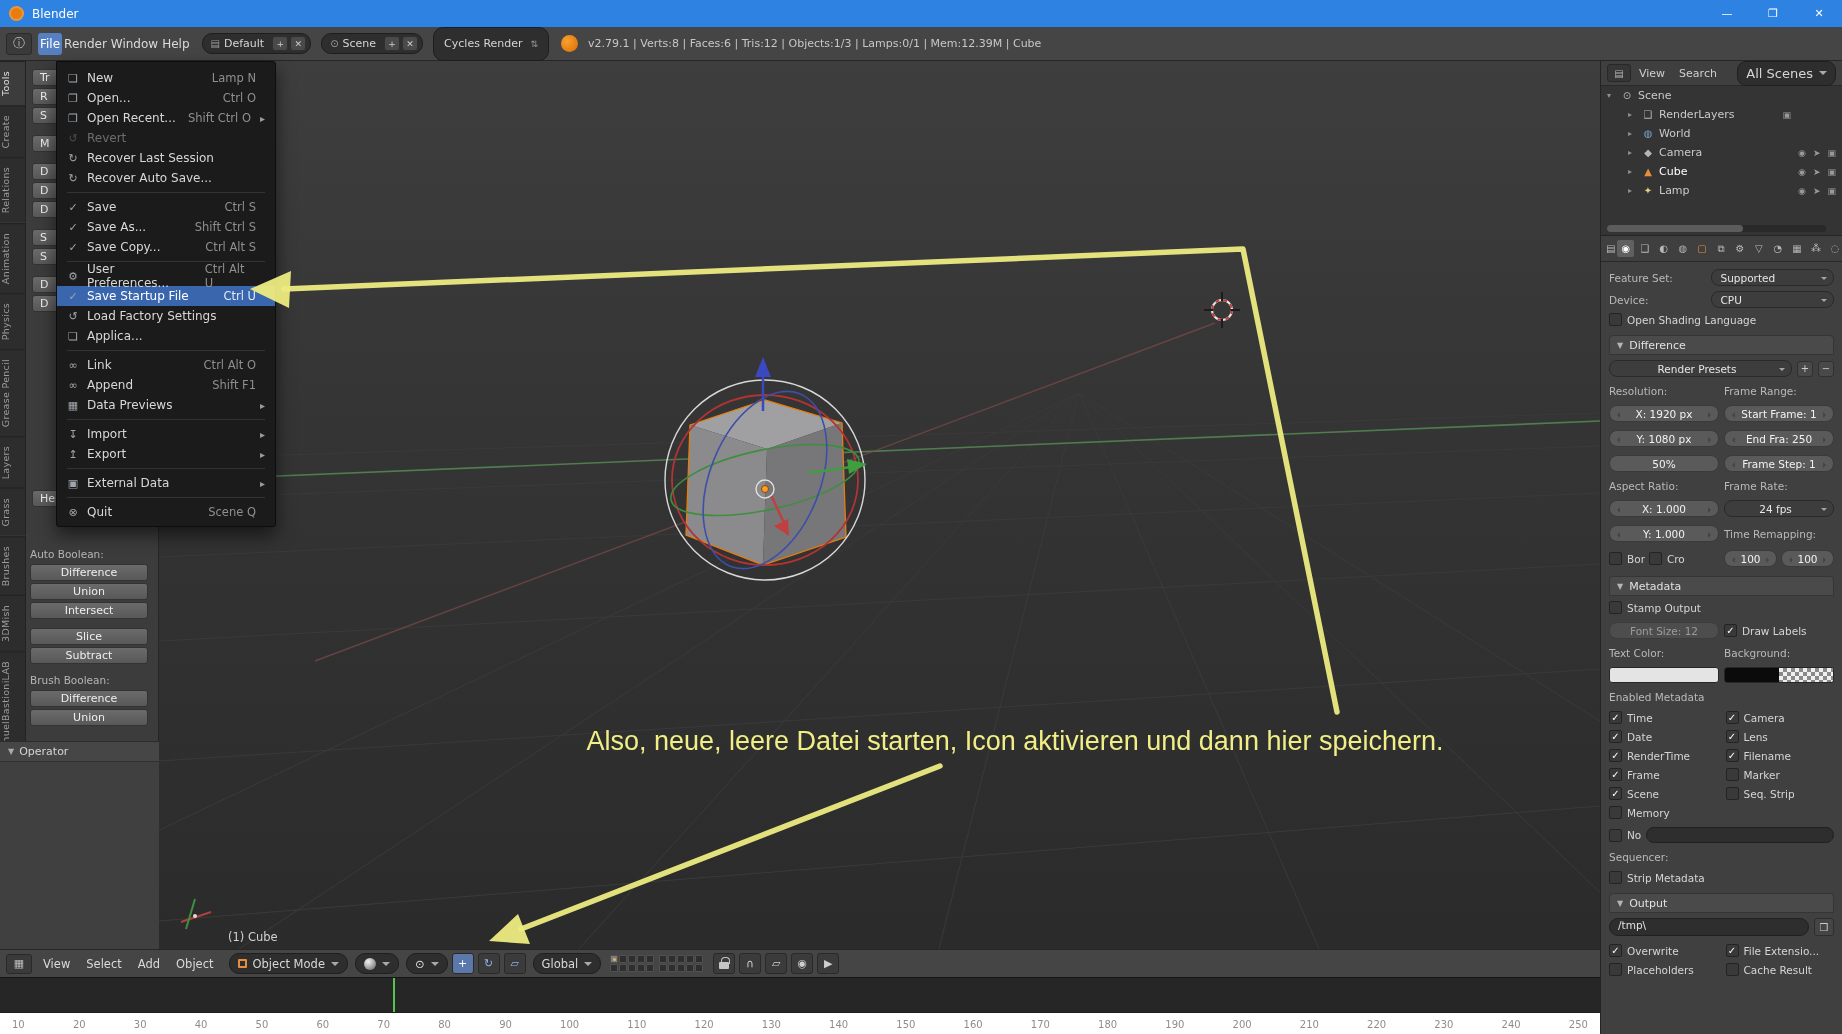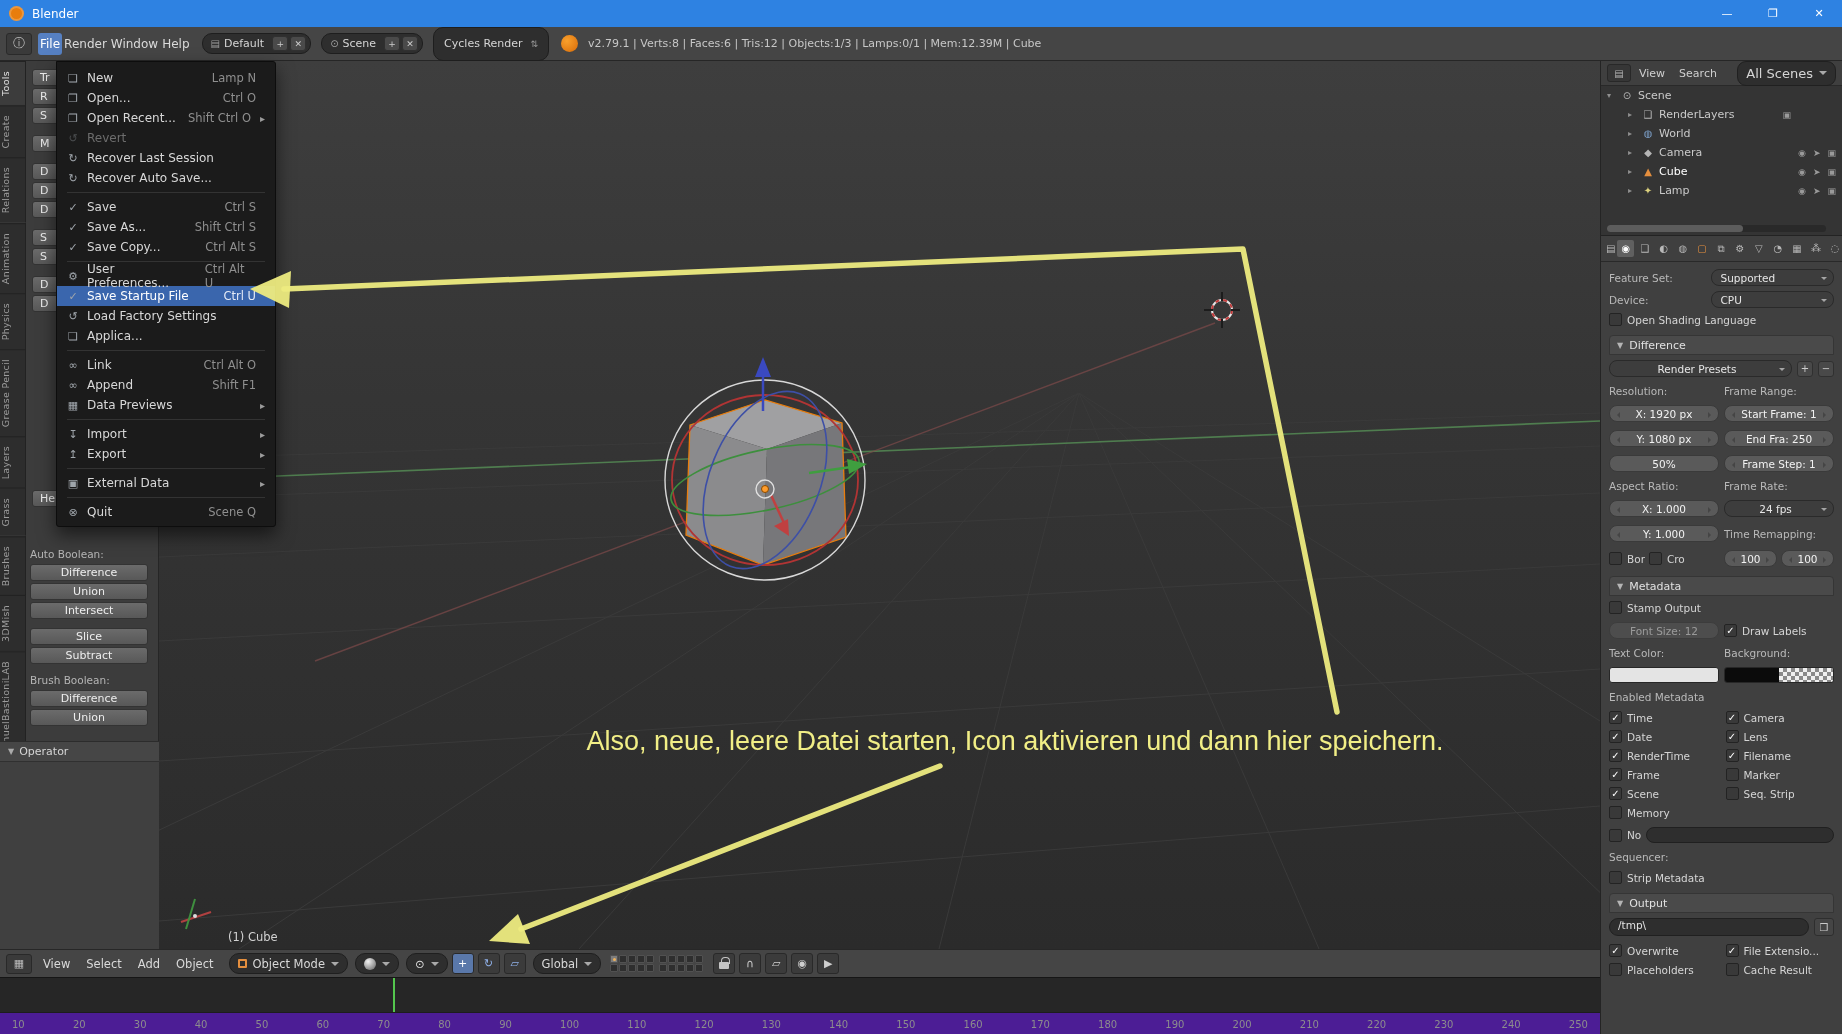--- a/index.html
+++ b/index.html
@@ -66,21 +66,21 @@
 .layers{display:flex;gap:5px;margin:0 6px}
 .layer-grid{display:grid;grid-template-columns:repeat(5,8px);grid-auto-rows:8px;gap:1px}
 .layer-cell{background:#2e2e2e;border:1px solid #515151;border-radius:1px;position:relative}
 .layer-cell.on{background:#7d7d7d}
 .layer-cell.on::after{content:"";position:absolute;left:2px;top:2px;width:3px;height:3px;border-radius:50%;background:#f0b25a}
 .lock-icon{width:10px;height:7px;background:#c5c5c5;border-radius:1px;position:relative;margin-top:4px}
 .lock-icon::before{content:"";position:absolute;left:1.5px;top:-5px;width:7px;height:6px;border:1.5px solid #c5c5c5;border-bottom:none;border-radius:4px 4px 0 0}
 
 
 .timeline{position:absolute;left:0;top:977px;width:1600px;height:57px;background:#262626;border-top:1px solid #161616;z-index:5}
-.tl-ruler{position:absolute;left:0;right:0;bottom:0;height:22px;background:#4c1d95;border-top:1px solid #1d1d1d;display:flex;justify-content:space-between;align-items:flex-end;padding:0 12px 4px;font-size:10px;color:#8d8d8d}
+.tl-ruler{position:absolute;left:0;right:0;bottom:0;height:22px;background:#ffffff;border-top:1px solid #1d1d1d;display:flex;justify-content:space-between;align-items:flex-end;padding:0 12px 4px;font-size:10px;color:#8d8d8d}
 .playhead{position:absolute;left:393px;top:0;bottom:0;width:2px;background:#54c64e}
 
 
 .right-panel{position:absolute;left:1600px;top:61px;width:242px;height:973px;background:#404040;border-left:1px solid #242424;overflow:hidden;z-index:5}
 .outliner{height:174px;background:#343434;position:relative}
 .outliner-header{height:25px;background:#3f3f3f;border-bottom:1px solid #292929;display:flex;align-items:center;gap:2px;padding:0 6px}
 .ol-editor{width:24px;height:18px;background:#363636;border:1px solid #282828;border-radius:3px;display:flex;align-items:center;justify-content:center;color:#b5b5b5;font-size:10px}
 .ol-menu{font-size:11px;color:#cfcfcf;padding:2px 6px}
 .ol-scope{margin-left:auto;display:flex;align-items:center;gap:6px;background:#2e2e2e;border:1px solid #202020;border-radius:9px;height:25px;padding:0 8px;font-size:13px;color:#d5d5d5}
 .ol-row{height:19px;display:flex;align-items:center;gap:4px;padding:0 6px;font-size:11px;color:#c9c9c9}

